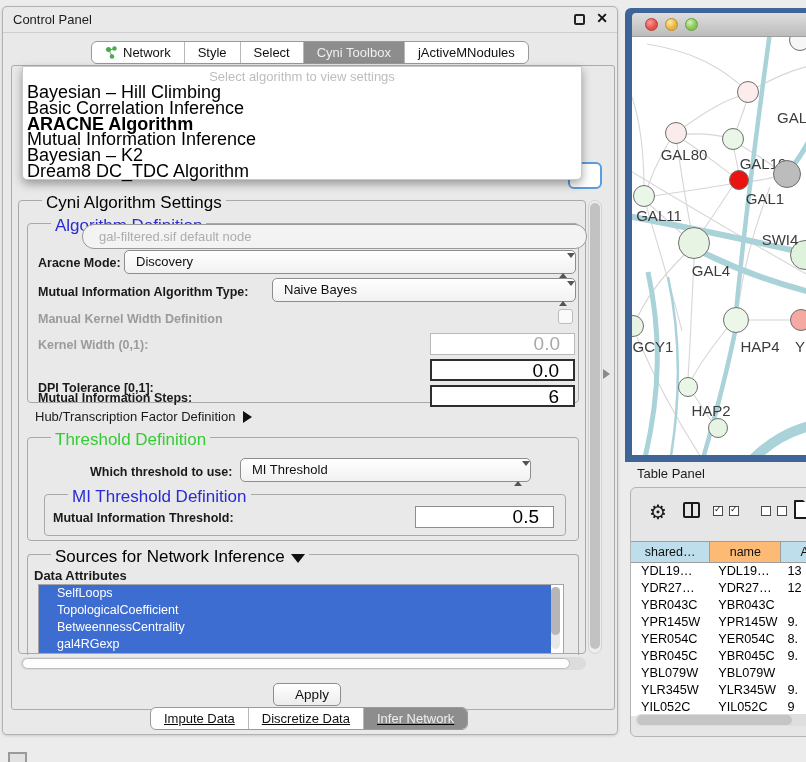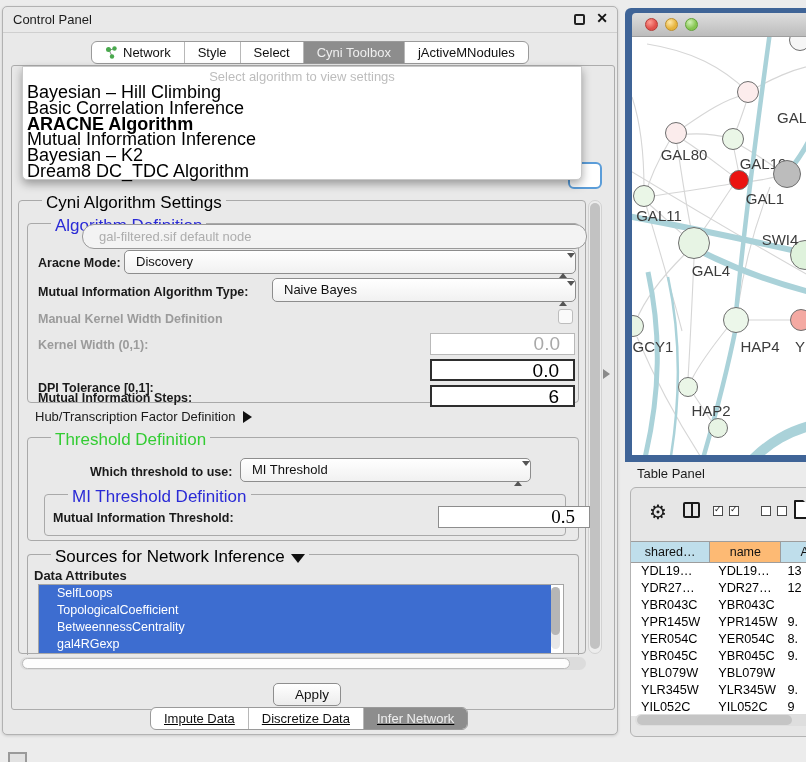--- a/index.html
+++ b/index.html
@@ -243,21 +243,21 @@
 
           <span class="lbl" style="left:62px; top:27px;">Which threshold to use:</span>
           <div class="combo" style="left:212px; top:20px; width:291px;">
             <span>MI Threshold</span>
             <span class="stepper"><span class="up"></span><span class="dn"></span></span>
           </div>
 
           <div class="groupbox" style="left:16px; top:56px; width:522px; height:42px;">
             <span class="legend" style="color: rgb(42, 42, 214);">MI Threshold Definition</span>
             <span class="lbl" style="left:8px; top:16px;">Mutual Information Threshold:</span>
-            <div class="field norm" style="left:393px; top:11px; width:152px;font-family:Liberation Serif, serif;">0.5</div>
+            <div class="field norm" style="left:370px; top:11px; width:139px;">0.5</div>
           </div>
         </div>
 
         <div class="groupbox" style="left:8px; top:353px; width:552px; height:101px; border-bottom:none; border-radius:4px 4px 0 0;">
           <span class="legend">
             <span>Sources for Network Inference</span><span class="tri-down"></span>
           </span>
           <span class="lbl" style="left:6px; top:13px; font-size:13px;">Data Attributes</span>
         </div>
       </div>

